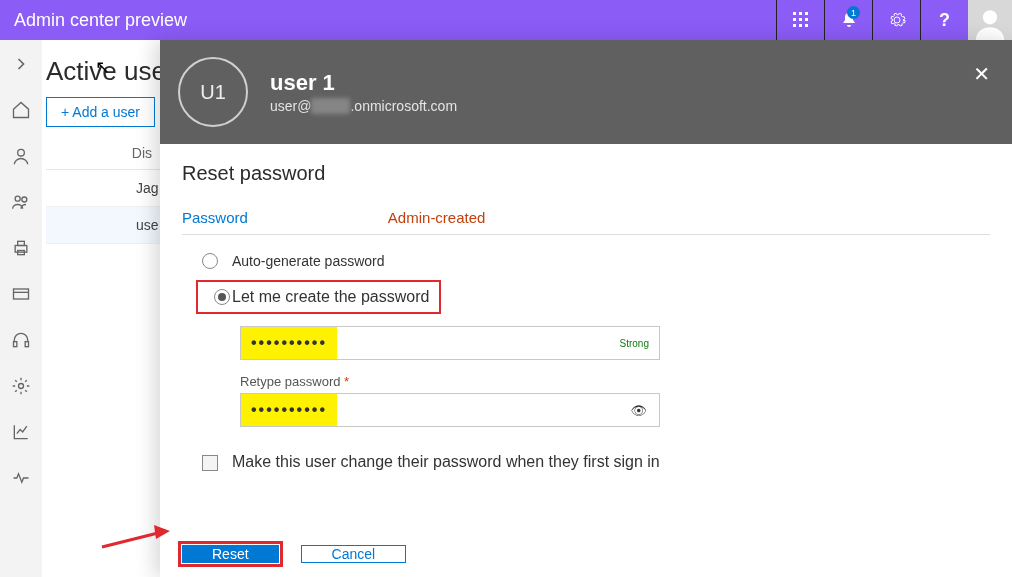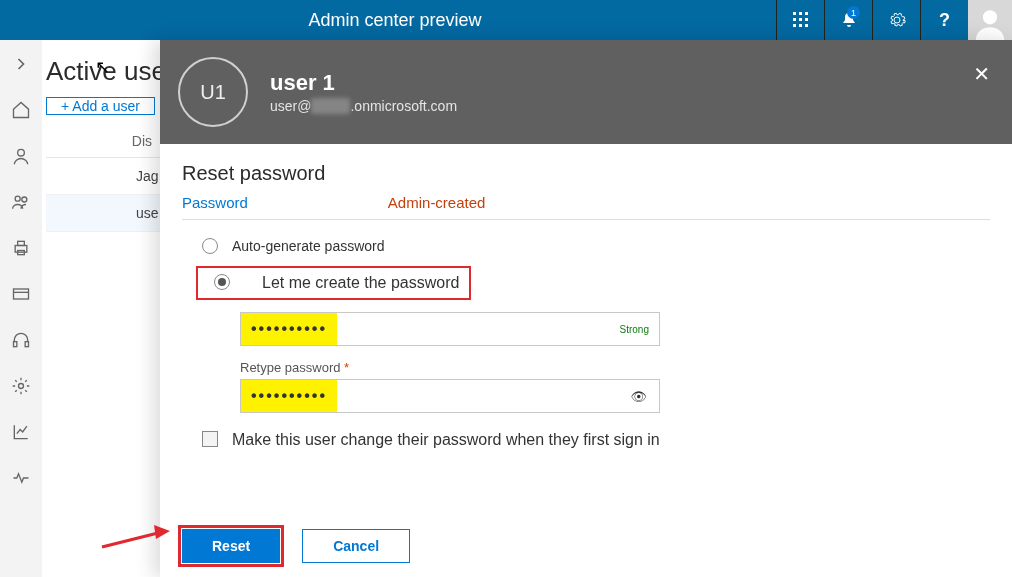--- a/index.html
+++ b/index.html
@@ -1,72 +1,72 @@
 <!DOCTYPE html>
 <html><head>
 <meta charset="utf-8">
 <style>
   * { box-sizing: border-box; margin: 0; padding: 0; font-family: "Segoe UI", Arial, sans-serif; }
   html, body { width: 1012px; height: 577px; overflow: hidden; background: #fff; }
 
   
-  .topbar { height: 40px; background: #0369a1; color: #fff; display: flex; align-items: center; text-align: center; }
+  .topbar { height: 40px; background: #8b5cf6; color: #fff; display: flex; align-items: center; }
   .topbar .title { font-size: 18px; font-weight: 300; padding-left: 14px; flex: 1; }
   .topbar .icons { display: flex; align-items: stretch; height: 40px; }
   .topbar .iconcell { width: 48px; display: flex; align-items: center; justify-content: center; border-left: 1px solid #222; position: relative; }
   .topbar .iconcell svg { fill: #fff; }
   .topbar .avatar { width: 44px; background: #d8d8d8; display:flex; align-items:flex-end; justify-content:center; }
   .badge-dot { position:absolute; top:6px; right:12px; width:13px; height:13px; background:#0078d4; color:#fff; font-size:9px; border-radius:50%; display:flex; align-items:center; justify-content:center; }
 
   
   .rail { position:absolute; top:40px; left:0; bottom:0; width:42px; background:#f3f3f3; display:flex; flex-direction:column; align-items:center; padding-top:14px; gap:26px; }
   .rail .ri { width:20px; height:20px; color:#666; }
 
   
   .page { position:absolute; left:42px; top:40px; right:0; bottom:0; background:#fff; overflow:hidden; }
   .page h1 { font-size:26px; font-weight:300; color:#2b2b2b; margin:16px 0 10px 0; }
-  .adduser { display:inline-block; border:1px solid #0078d4; color:#0078d4; padding:0 14px; font-size:14px; background:#fff; }
+  .adduser { display:inline-block; border:1px solid #0078d4; color:#0078d4; padding:6px 14px; font-size:14px; background:#fff; }
   .th { color:#666; font-size:14px; margin-top:18px; border-bottom:1px solid #e6e6e6; padding-bottom:8px; text-align:right; padding-right:860px;}
   .rowline { font-size:14px; color:#444; padding:10px 0 10px 90px; border-bottom:1px solid #f0f0f0; }
 
   
   .overlay { position:absolute; left:160px; top:40px; right:0; bottom:0; background:#fff; box-shadow:-6px 0 18px rgba(0,0,0,.15); }
   .ohead { background:#606060; color:#fff; height:104px; display:flex; align-items:center; padding-left:18px; position:relative; }
   .avatar-cir { width:70px; height:70px; border:2px solid #d0d0d0; border-radius:50%; display:flex; align-items:center; justify-content:center; font-size:20px; color:#eee; }
   .ohead .meta { margin-left:22px; }
   .ohead .meta .nm { font-size:22px; font-weight:700; }
   .ohead .meta .em { font-size:14px; color:#e4e4e4; margin-top:2px; }
   .ohead .em .blur { background:#858585; color:transparent; border-radius:2px; padding:0 2px; filter:blur(2px); }
   .ohead .closex { position:absolute; right:22px; top:22px; cursor:pointer; color:#fff; font-size:20px; }
 
   .obody { padding:18px 22px 0 22px; color:#333; }
-  .obody h2 { font-size:20px; font-weight:400; margin-bottom:9px; color:#2b2b2b; }
+  .obody h2 { font-size:20px; font-weight:400; margin-bottom:24px; color:#2b2b2b; }
   .tabrow { display:flex; gap:140px; border-bottom:1px solid #ddd; padding-bottom:8px; margin-bottom:18px; }
   .tabrow .tab { font-size:15px; color:#c2410c; }
   .tabrow .tab.active { color:#0078d4; }
 
   .radioRow { display:flex; align-items:center; gap:14px; margin-left:20px; margin-bottom:18px; }
   .radio { width:16px; height:16px; border:1px solid #888; border-radius:50%; display:inline-flex; align-items:center; justify-content:center; background:#fff; }
   .radio.sel::after { content:""; width:8px; height:8px; background:#555; border-radius:50%; }
   .radioRow label { font-size:14px; }
-  .hl-red { border:2px solid #e0292e; padding:6px 10px 6px 16px; margin:-8px 0 12px 14px; display:inline-flex; align-items:flex-start; gap:32px; }
+  .hl-red { border:2px solid #e0292e; padding:6px 10px 6px 16px; margin:-8px 0 12px 14px; display:inline-flex; align-items:center; gap:2px; }
 
   .field { margin-left:58px; margin-bottom:14px; }
   .field .lab { font-size:13px; color:#555; margin-bottom:4px; }
   .field .req { color:#d83b01; }
   .inputwrap { display:flex; align-items:center; border:1px solid #c8c8c8; height:34px; width:420px; position:relative; }
   .inputwrap .dots { background:#fff200; height:32px; padding:0 10px; display:flex; align-items:center; letter-spacing:2px; font-weight:bold; }
   .inputwrap .strength { margin-left:auto; margin-right:10px; color:#107c10; font-size:10px; }
   .inputwrap .eye { margin-left:auto; margin-right:12px; font-size:13px; color:#333; }
 
-  .chkRow { display:flex; align-items:flex-start; gap:14px; margin-left:20px; margin-top:18px; }
+  .chkRow { display:flex; align-items:flex-end; gap:14px; margin-left:20px; margin-top:26px; }
   .chk { width:16px; height:16px; border:1px solid #888; background:#f4f4f4; }
 
   .btns { position:absolute; left:22px; bottom:14px; display:flex; gap:22px; align-items:center; }
-  .btn { height:34px; padding:0 30px; font-size:14px; display:flex; align-items:center; justify-content:center;font-weight:bold; }
+  .btn { height:18px; padding:0 30px; font-size:14px; display:flex; align-items:center; justify-content:center; }
   .btn.primary { background:#0078d4; color:#fff; border:none; }
   .btn.secondary { background:#fff; color:#0078d4; border:1px solid #0078d4; }
   .btn.hl { outline:3px solid #e0292e; outline-offset:1px; }
 
   .arrow { position:absolute; left:100px; bottom:24px; }
   .cursor { position:absolute; left:95px; top:56px; font-size:18px; color:#000; pointer-events:none; }
 </style>
 </head>
 <body>
 

